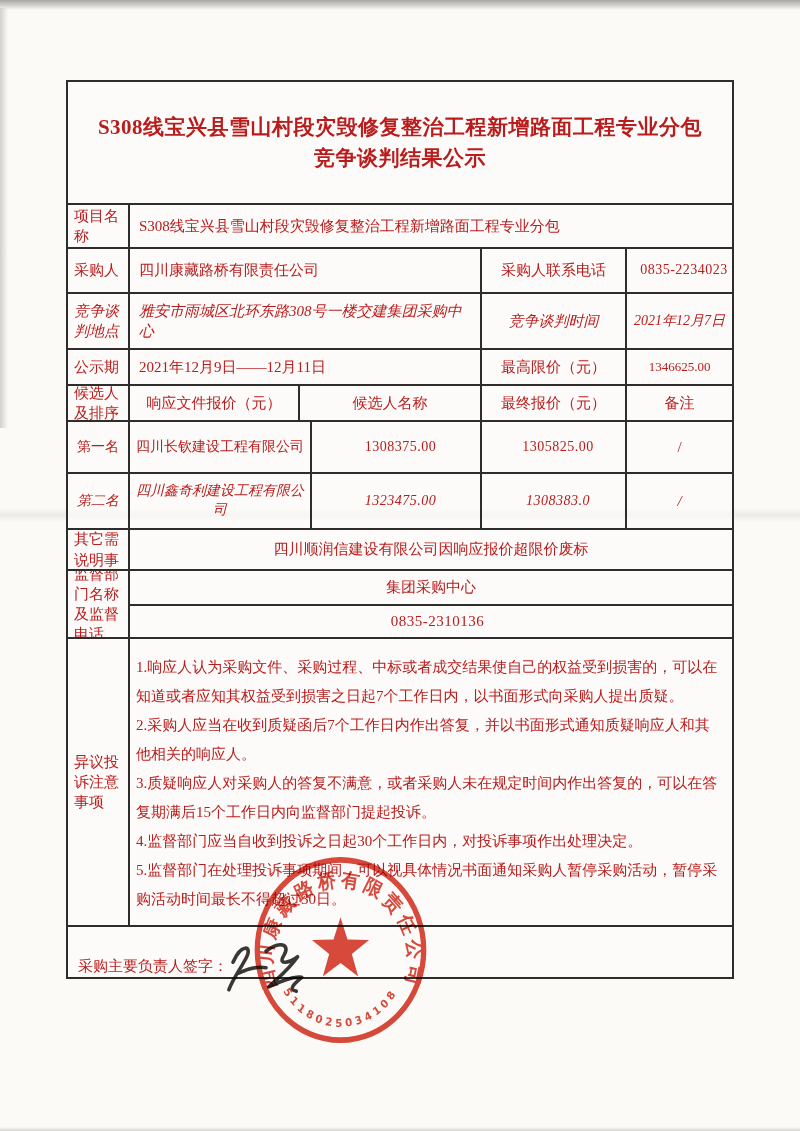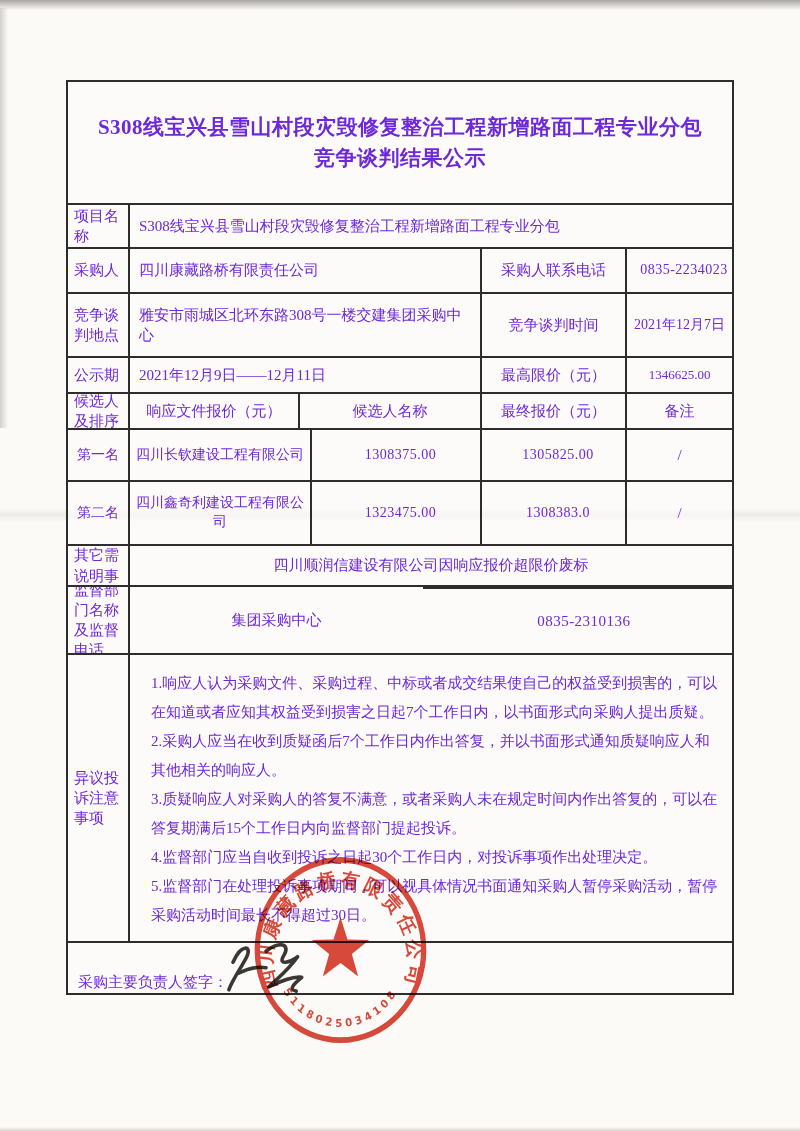--- a/index.html
+++ b/index.html
@@ -7,21 +7,21 @@
   body {
     font-family: "Liberation Serif", "DejaVu Serif", serif;
     background: #ffffff;
   }
   .page {
     position: relative;
     width: 800px;
     height: 1131px;
     background: #fbfaf7;
     overflow: hidden;
-    color: #6d28d9;
+    color: #b91c1c;
   }
   
   .scan-top {
     position: absolute; left: 0; top: 0; width: 800px; height: 10px;
     background: linear-gradient(180deg, #a9a7a3 0%, #cfccc8 45%, rgba(251,250,247,0) 100%);
   }
   .scan-left {
     position: absolute; left: 0; top: 8px; width: 8px; height: 420px;
     background: linear-gradient(90deg, #c9c6c1 0%, rgba(251,250,247,0) 100%);
     opacity: .8;
@@ -55,30 +55,30 @@
   .w145 { flex: 0 0 145px; width: 145px; }
   .w352 { flex: 0 0 352px; width: 352px; }
   .grow { flex: 1 1 auto; }
   .label { padding: 8px 6px; text-align: left; justify-content: flex-start; }
   .left  { justify-content: flex-start; padding: 2px 9px; text-align: left; }
   .center{ text-align: center; padding: 2px 4px; }
   .num   { font-size: 14px; letter-spacing: .5px; padding-left: 13px; }
   .small-num { font-size: 13px; }
   .title-row { height: 121px; align-items: center; justify-content: center; }
   .doc-title { width: 100%; text-align: center; font-weight: bold; font-size: 21px; line-height: 31px; letter-spacing: .5px; }
-  .h44 { height: 44px; } .h45 { height: 45px; } .h47 { height: 64px; }
+  .h44 { height: 44px; } .h45 { height: 45px; } .h47 { height: 56px; font-style: italic; }
   .h36 { height: 36px; } .h42 { height: 36px; } .h52 { height: 52px; }
   .h41 { height: 41px; } .h88 { height: 68px; } .h288 { height: 288px; }
-  .substack { flex: 1 1 auto; display: flex; flex-direction: row; border-left: 2px solid #2e2d2b; }
+  .substack { flex: 1 1 auto; display: flex; flex-direction: column; border-left: 2px solid #2e2d2b; }
   .subrow { flex: 1 1 auto; display: flex; align-items: center; justify-content: center; font-size: 15px; }
   .subrow + .subrow { border-top: 2px solid #2e2d2b; }
   .objection-body {
     flex: 1 1 auto; border-left: 2px solid #2e2d2b;
     display: flex; flex-direction: column; justify-content: center;
-    padding: 8px 10px 6px 21px;
+    padding: 8px 10px 6px 6px;
   }
   .objection-body .item { font-size: 15px; line-height: 29px; text-align: left; }
   .sign-row { height: 52px; }
   .sign-cell { flex: 1 1 auto; display: flex; align-items: center; justify-content: flex-start; padding-left: 10px; font-size: 15px; margin-top: 28px; }
   
   .seal {
     position: absolute; left: 252px; top: 854px; width: 177px; height: 192px;
     mix-blend-mode: multiply; opacity: .92; pointer-events: none;
   }
   .signature {

